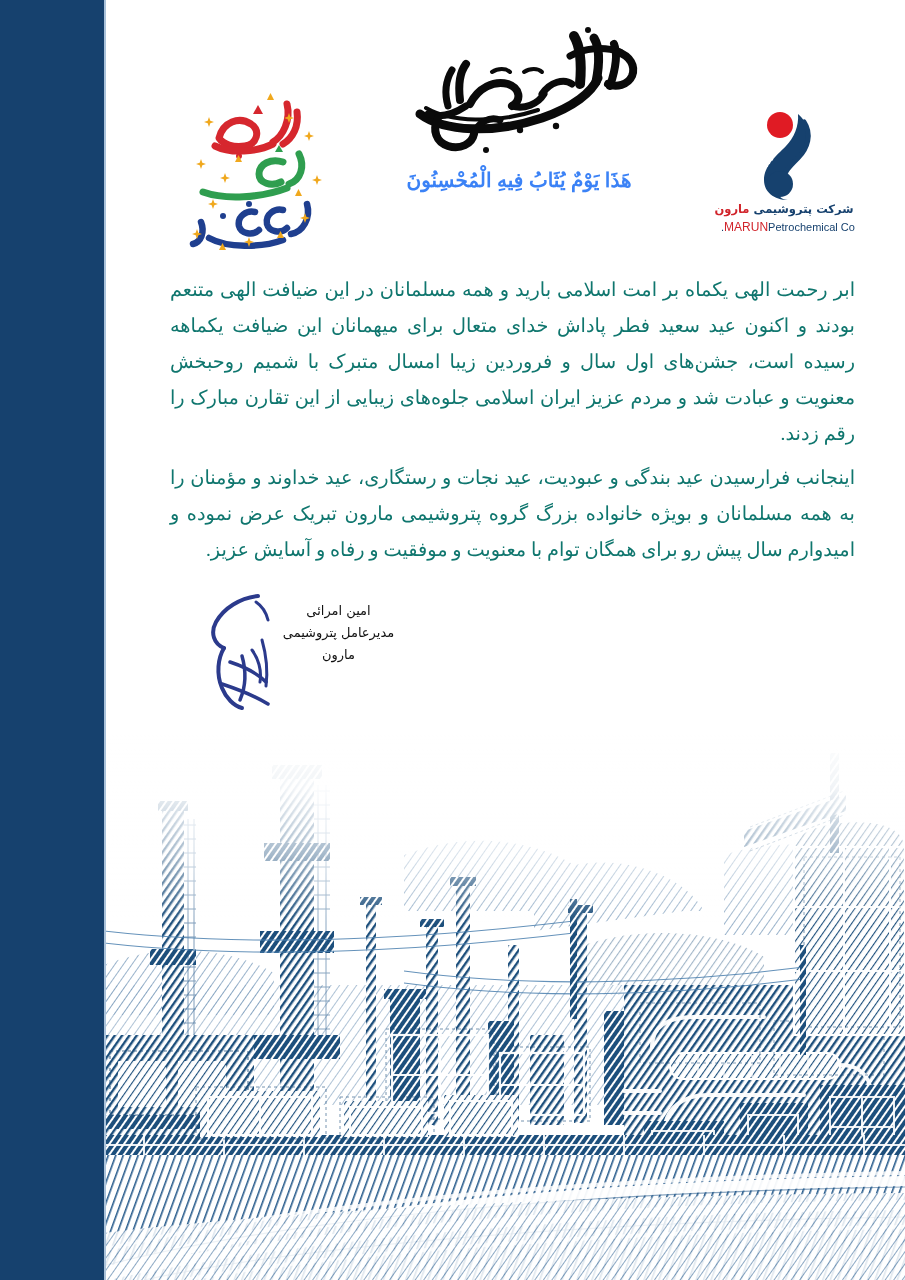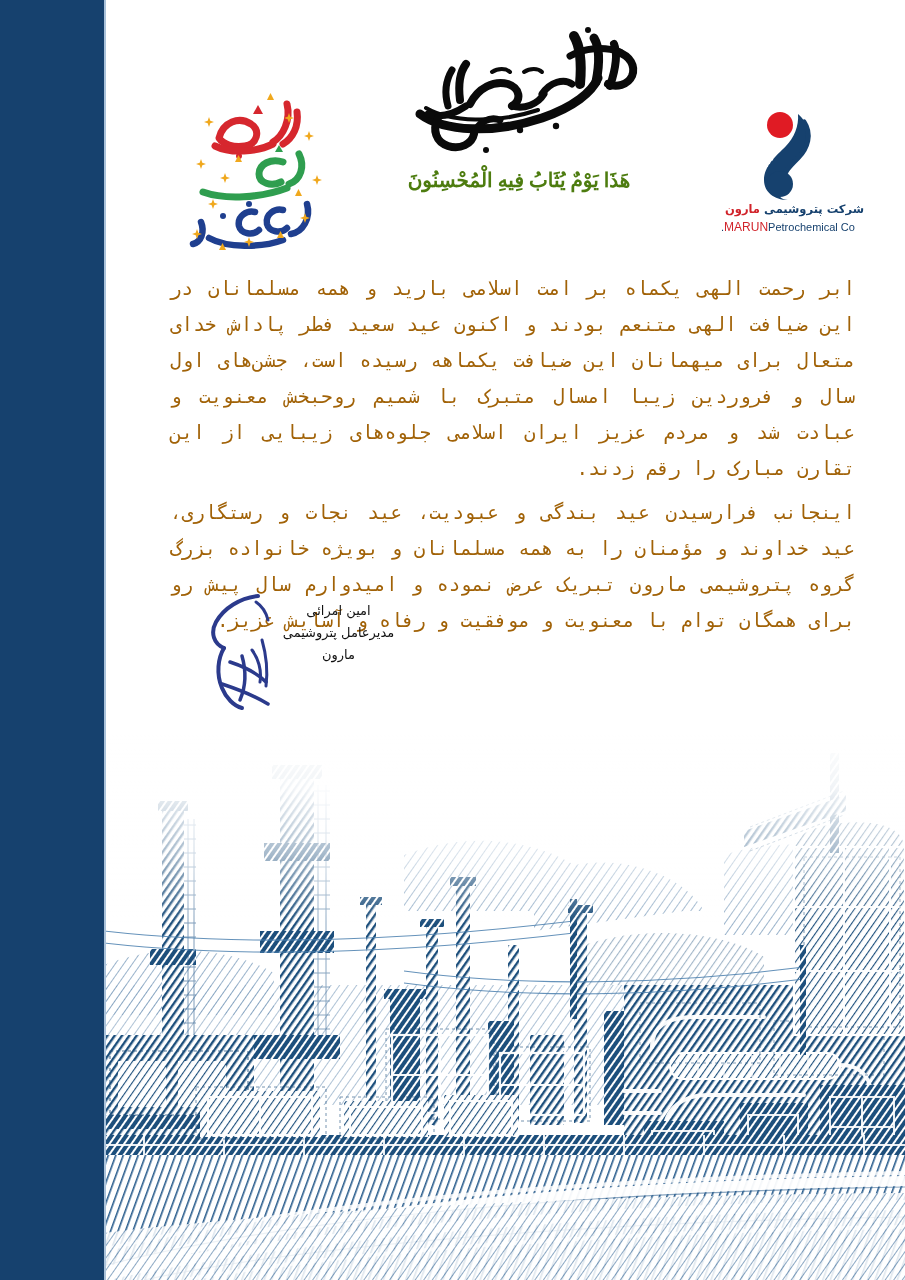--- a/index.html
+++ b/index.html
@@ -38,51 +38,51 @@
 
   
   .basmala{
     position:absolute;left:270px;top:22px;width:290px;height:140px;
     text-align:center;
   }
   .basmala svg{display:block;width:100%;height:100%;}
 
   .hadith{
     position:absolute;left:200px;top:168px;width:430px;
-    text-align:center;color:#4d7c0f;
+    text-align:center;color:#3b82f6;
     font-size:20px;font-weight:bold;letter-spacing:.3px;
-    font-family:Liberation Serif, serif;
+    font-family:Liberation Sans, sans-serif;
     direction:rtl;white-space:nowrap;
   }
 
   
   .logo{
     position:absolute;left:600px;top:108px;width:160px;height:135px;
   }
   .logo-mark{position:relative;width:160px;height:92px;}
   .logo-mark svg{position:absolute;left:0;top:0;}
   .logo-fa{
-    position:absolute;left:0;top:94px;width:160px;text-align:right;
+    position:absolute;left:0;top:94px;width:160px;text-align:center;
     font-size:11.5px;direction:rtl;color:#d1232a;font-weight:bold;
     white-space:nowrap;letter-spacing:.2px;
   }
   .logo-fa .dark{color:#16416e;}
   .logo-en{
     position:absolute;left:4px;top:112px;width:160px;text-align:center;
     font-size:12px;color:#d1232a;white-space:nowrap;
     font-family:"Liberation Sans",sans-serif;
   }
   .logo-en .en-dark{color:#16416e;font-size:11px;}
 
   
   .letter-body{
     position:absolute;left:170px;top:272px;width:685px;z-index:20;
-    direction:rtl;text-align:justify;color:#a16207;
+    direction:rtl;text-align:justify;color:#0f766e;
     font-size:19.3px;line-height:36px;
-    font-family:Liberation Mono, monospace;
+    font-family:Liberation Serif, serif;
   }
   .letter-body p{margin:0 0 8px 0;text-align:justify;text-align-last:right;}
   .letter-body p:last-child{margin-bottom:0;}
 
   
   .sign-block{
     position:absolute;left:196px;top:592px;width:215px;height:120px;z-index:20;
   }
   .sign-scribble{position:absolute;left:0;top:0;width:110px;height:120px;}
   .sign-names{

